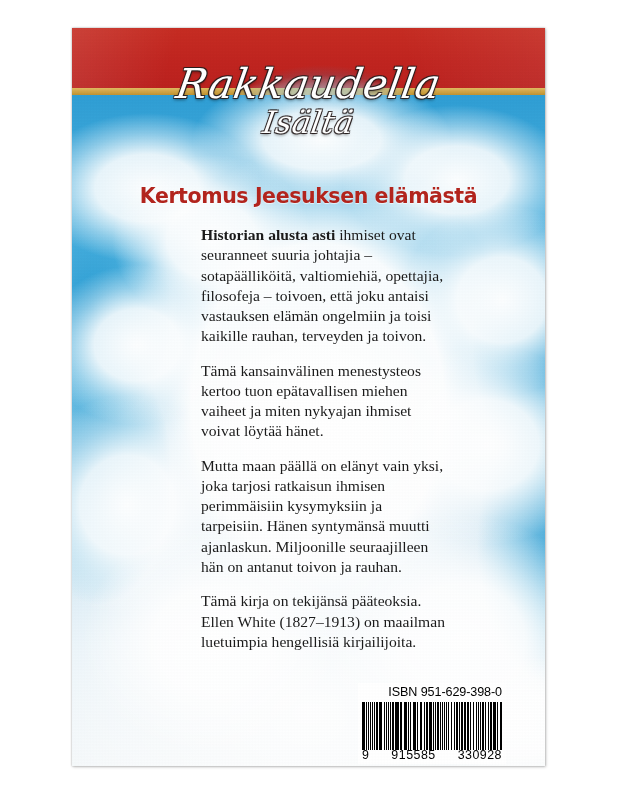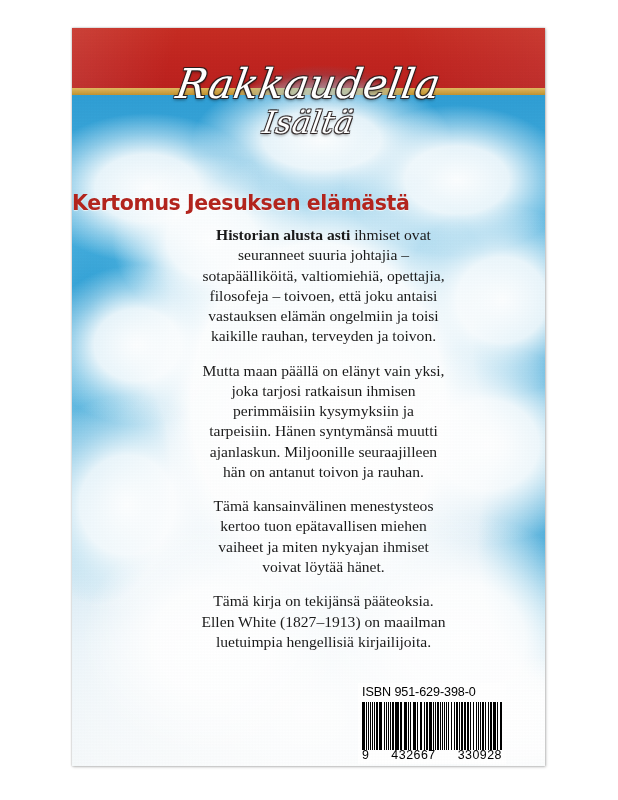--- a/index.html
+++ b/index.html
@@ -158,43 +158,43 @@
     display: block;
     font-size: 31px;
     margin-top: 2px;
     letter-spacing: .5px;
     transform: skewX(-9deg);
   }
 
   
   #headline {
     position: absolute;
-    left: 0; top: 163px;
+    left: 0; top: 156px;
     width: 100%;
-    text-align: left;
+    text-align: center;
     font-family: "DejaVu Sans", sans-serif;
     font-weight: bold;
     font-size: 20.5px;
     letter-spacing: -0.4px;
     color: #b3251e;
     text-shadow: 0 1px 1px rgba(255,255,255,.65);
   }
 
   
   #blurb {
     position: absolute;
     left: 114px;
     top: 197px;
     width: 260px;
     font-family: "Liberation Serif", serif;
     font-size: 15.6px;
     line-height: 1.30;
     color: #1b1b1b;
   }
-  #blurb p { margin: 0 0 14px 15px; text-align: center; }
+  #blurb p { margin: 0 0 14px 15px; }
   #blurb p:last-child { margin-bottom: 0; }
   #blurb .lead { font-weight: bold; }
 
   
   #publisher {
     position: absolute;
     left: 114px;
     top: 660px;
     font-family: "Liberation Sans", sans-serif;
     font-style: italic;
@@ -211,21 +211,21 @@
     top: 655px;
     width: 140px;
     background: #ffffff;
     padding: 3px 4px 2px 4px;
   }
   #isbn-text {
     font-family: "Liberation Sans", sans-serif;
     font-size: 12.6px;
     letter-spacing: -0.1px;
     color: #000;
-    text-align: left;
+    text-align: right;
     line-height: 1.1;
     white-space: nowrap;
   }
   #barcode-bars {
     margin-top: 2px;
     height: 48px;
     display: flex;
     align-items: stretch;
     background: #fff;
   }
@@ -281,22 +281,22 @@
 
       <div id="series-logo">
         <span class="line1">Rakkaudella</span>
         <span class="line2">Isältä</span>
       </div>
 
       <div id="headline">Kertomus Jeesuksen elämästä</div>
 
       <div id="blurb">
         <p><span class="lead">Historian alusta asti</span><span> ihmiset ovat seuranneet suuria johtajia – sotapäälliköitä, valtiomiehiä, opettajia, filosofeja – toivoen, että joku antaisi vastauksen elämän ongelmiin ja toisi kaikille rauhan, terveyden ja toivon.</span></p>
+        <p><span>Tämä kansainvälinen menestysteos kertoo tuon epätavallisen miehen vaiheet ja miten nykyajan ihmiset voivat löytää hänet.</span></p>
         <p><span>Mutta maan päällä on elänyt vain yksi, joka tarjosi ratkaisun ihmisen perimmäisiin kysymyksiin ja tarpeisiin. Hänen syntymänsä muutti ajanlaskun. Miljoonille seuraajilleen hän on antanut toivon ja rauhan.</span></p>
-        <p><span>Tämä kansainvälinen menestysteos kertoo tuon epätavallisen miehen vaiheet ja miten nykyajan ihmiset voivat löytää hänet.</span></p>
         <p><span>Tämä kirja on tekijänsä pääteoksia. Ellen White (1827–1913) on maailman luetuimpia hengellisiä kirjailijoita.</span></p>
       </div>
 
 
       <div id="barcode-block">
         <div id="isbn-text">ISBN 951-629-398-0</div>
         <div id="barcode-bars">
             <i style="width: 1.3px;"></i>
             <i style="width: 1.3px; background: transparent;"></i>
             <i style="width: 1.3px;"></i>
@@ -414,21 +414,21 @@
             <i style="width: 2.05px;"></i>
             <i style="width: 1.1px; background: transparent;"></i>
             <i style="width: 2.05px;"></i>
             <i style="width: 3px; background: transparent;"></i>
             <i style="width: 1.3px;"></i>
             <i style="width: 1.3px; background: transparent;"></i>
             <i style="width: 1.3px;"></i>
           </div>
         <div id="barcode-digits">
           <span>9</span>
-          <span>432667</span>
+          <span>915585</span>
           <span>330928</span>
         </div>
       </div>
 
     </div>
 
     <div id="grain"></div>
   </div>
 </div>
 

